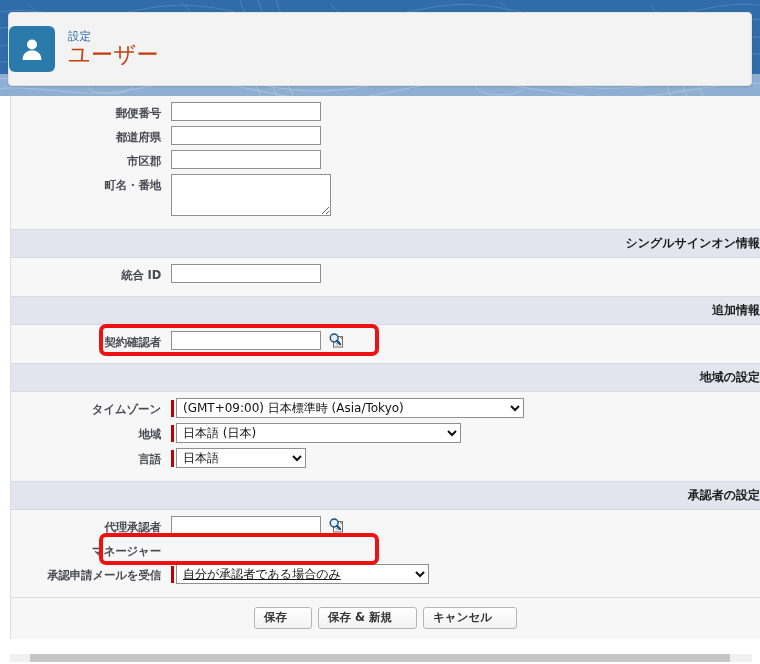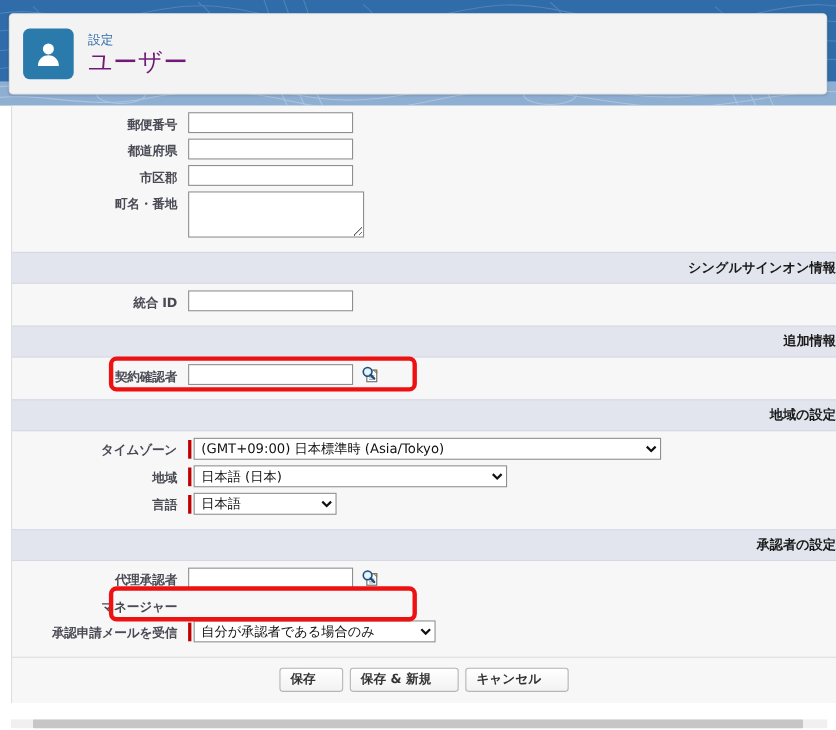--- a/index.html
+++ b/index.html
@@ -52,21 +52,21 @@
     background: #f3f3f3;
     border: 1px solid #e2e2e2;
     border-radius: 4px;
     box-shadow: 0 1px 2px rgba(0,0,0,0.12);
     box-sizing: border-box;
   }
   .header-inner {
     display: flex;
     align-items: center;
     height: 100%;
-    padding-left: 12px;
+    padding-left: 0;
   }
   .header-icon {
     width: 46px;
     height: 46px;
     border-radius: 6px;
     background: #2a7aab;
     display: flex;
     align-items: center;
     justify-content: center;
     flex: 0 0 auto;
@@ -77,22 +77,22 @@
     line-height: 1.05;
   }
   .header-eyebrow {
     font-size: 11.5px;
     color: #2f6ca9;
     margin-bottom: 3px;
     font-family: "DejaVu Sans", sans-serif;
   }
   .header-title {
     font-size: 22px;
-    color: #701a75;
-    font-family: Liberation Sans, sans-serif;
+    color: #c2410c;
+    font-family: Liberation Mono, monospace;
     letter-spacing: 0.5px;
   }
 
   
   .formarea {
     position: absolute;
     left: 0; top: 96px;
     width: 760px;
     height: 568px;
     background: #ffffff;
@@ -183,24 +183,24 @@
     height: 20px;
     border: 1px solid #8f8f8f;
     background: #ffffff;
     font-family: "DejaVu Sans", sans-serif;
     font-size: 12px;
     color: #111;
     padding: 0 2px;
     box-sizing: border-box;
     border-radius: 0;
   }
-  select.w425 { width: 425px; }
+  select.w425 { width: 348px; }
   select.w285 { width: 285px; }
   select.w130 { width: 130px; }
-  select.w218 { width: 220px; }
+  select.w218 { width: 253px; text-decoration: underline; }
 
   .lookup-icon {
     margin-left: 7px;
     width: 17px;
     height: 17px;
     flex: 0 0 auto;
     cursor: pointer;
   }
   .lookup-icon svg { display: block; }
 

